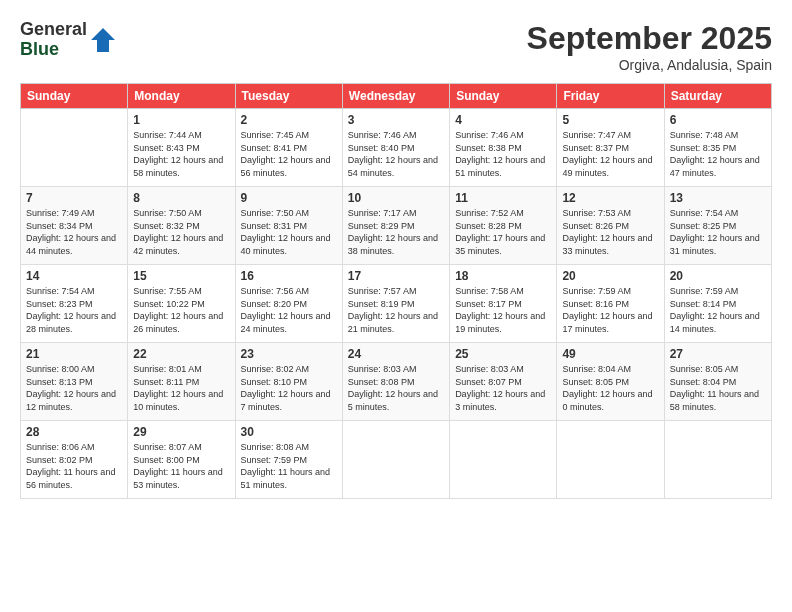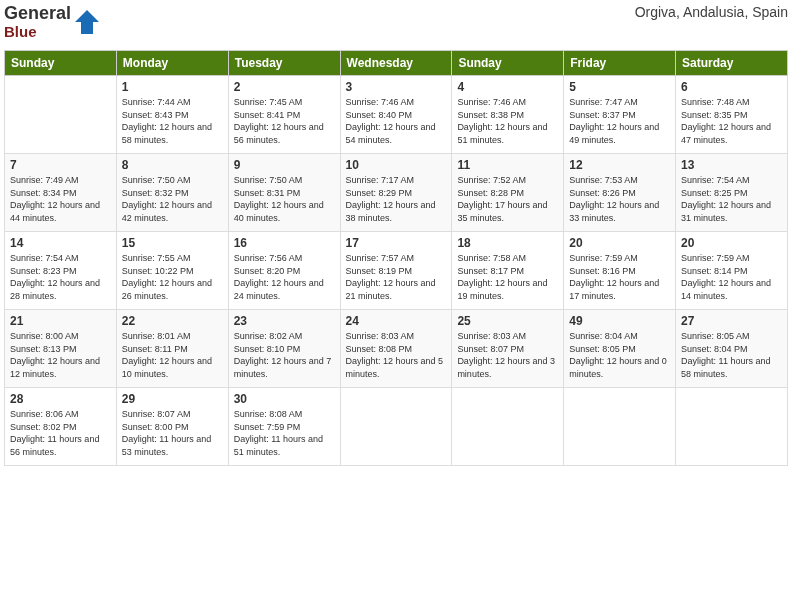--- a/index.html
+++ b/index.html
@@ -6,21 +6,21 @@
     body {
       font-family: Arial, sans-serif;
       background: #fff;
       width: 792px;
       height: 612px;
       overflow: hidden;
     }
     .page {
       width: 792px;
       height: 612px;
-      padding: 4px;
+      padding: 20px;
       background: #fff;
     }
     .header {
       display: flex;
       justify-content: space-between;
       align-items: flex-start;
       margin-bottom: 10px;
     }
     .logo {
       display: flex;
@@ -30,23 +30,23 @@
       display: flex;
       flex-direction: column;
       line-height: 1.1;
     }
     .logo-general {
       font-size: 18px;
       font-weight: bold;
       color: #333;
     }
     .logo-blue {
-      font-size: 15px;
+      font-size: 18px;
       font-weight: bold;
-      color: #7f1d1d;
+      color: #14532d;
     }
     .logo-icon {
       width: 28px;
       height: 28px;
       margin-left: 2px;
     }
     .title-block {
       text-align: right;
     }
     .month-title {
@@ -57,21 +57,21 @@
     .subtitle {
       font-size: 14px;
       color: #404040;
     }
     table {
       width: 100%;
       border-collapse: collapse;
       table-layout: fixed;
     }
     th {
-      background-color: #4d7c0f;
+      background-color: #ef4444;
       color: white;
       text-align: left;
       padding: 5px 6px;
       font-size: 12px;
       font-weight: bold;
       border: 1px solid #ccc;
     }
     td {
       vertical-align: top;
       padding: 4px 5px;
@@ -115,20 +115,21 @@
     <div class="logo">
       <div class="logo-text">
         <span class="logo-general">General</span>
         <span class="logo-blue">Blue</span>
       </div>
       <svg class="logo-icon" viewBox="0 0 28 28">
         <polygon points="14,2 26,14 20,14 20,26 8,26 8,14 2,14" fill="#1a6bb5"></polygon>
       </svg>
     </div>
     <div class="title-block">
+      <div class="month-title">September 2025</div>
       <div class="subtitle">Orgiva, Andalusia, Spain</div>
     </div>
   </div>
 
   <table>
     <thead>
       <tr>
         <th>Sunday</th>
         <th>Monday</th>
         <th>Tuesday</th>

